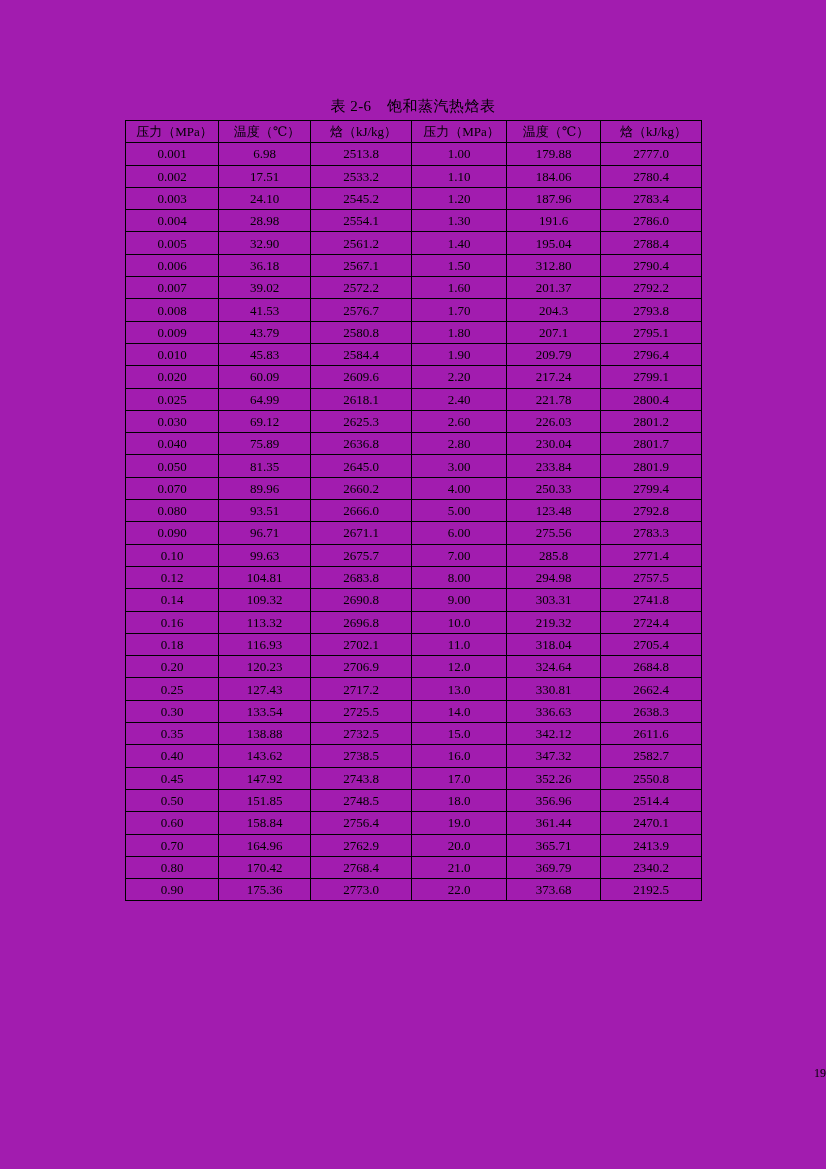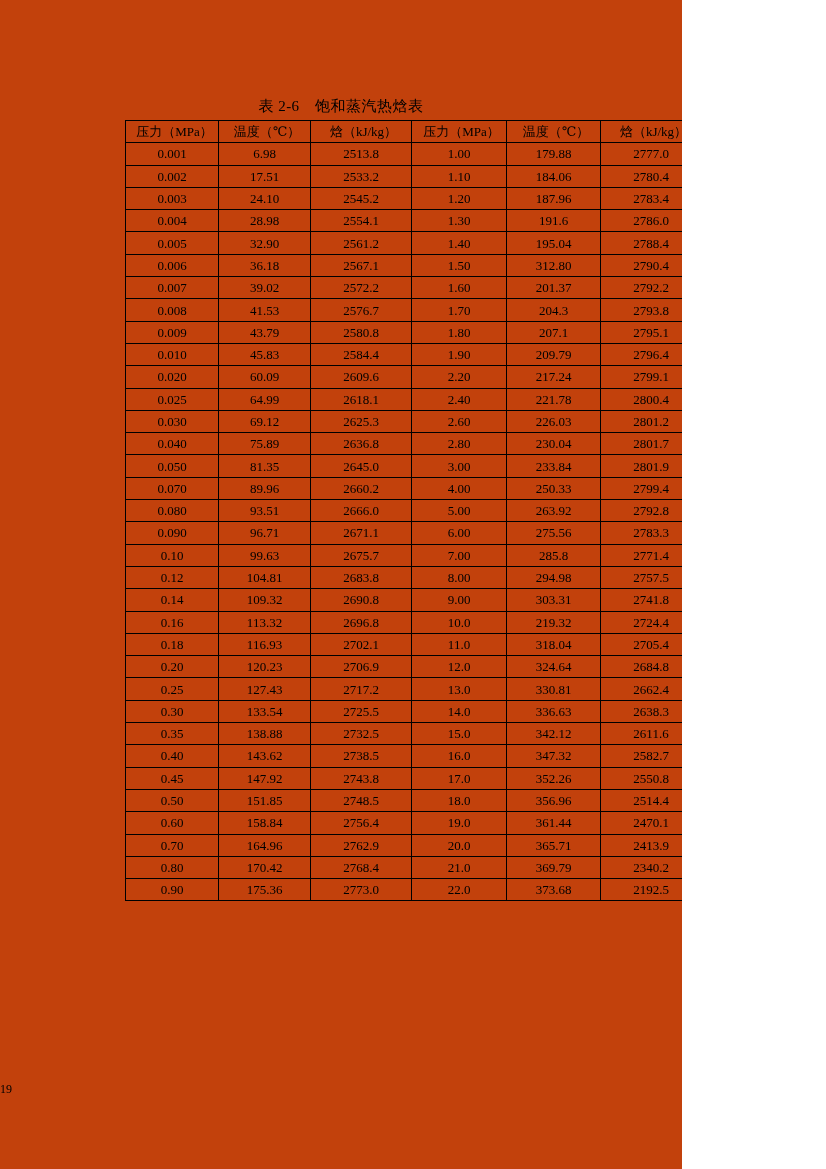--- a/index.html
+++ b/index.html
@@ -2,23 +2,23 @@
 <html><head>
 <meta charset="utf-8">
 <style>
   html, body {
     margin: 0;
     padding: 0;
     background: #ffffff;
   }
   .page {
     position: relative;
-    width: 682px;
+    width: 826px;
     height: 1169px;
-    background: #c2410c;
+    background: #a21caf;
     font-family: "Liberation Serif", "DejaVu Serif", serif;
     color: #000000;
     overflow: hidden;
   }
   .doc-title {
     position: absolute;
     top: 96px;
     left: 0;
     width: 100%;
     text-align: center;
@@ -57,23 +57,22 @@
   col.c2 { width: 92px; }
   col.c3 { width: 101px; }
   col.c4 { width: 95px; }
   col.c5 { width: 94px; }
   col.c6 { width: 101px; }
   .page-number {
     position: absolute;
     top: 1066px;
     left: 0;
     width: 100%;
-    text-align: left;
+    text-align: right;
     font-size: 12px;
-    margin-top: 16px;
   }
 </style>
 </head>
 <body>
 
 <div class="page">
 
   <div class="doc-title">表 2-6　饱和蒸汽热焓表</div>
 
   <table class="data-table">
@@ -222,21 +221,21 @@
           <td>2660.2</td>
           <td>4.00</td>
           <td>250.33</td>
           <td>2799.4</td>
         </tr>
         <tr>
           <td>0.080</td>
           <td>93.51</td>
           <td>2666.0</td>
           <td>5.00</td>
-          <td>263.92</td>
+          <td>123.48</td>
           <td>2792.8</td>
         </tr>
         <tr>
           <td>0.090</td>
           <td>96.71</td>
           <td>2671.1</td>
           <td>6.00</td>
           <td>275.56</td>
           <td>2783.3</td>
         </tr>

